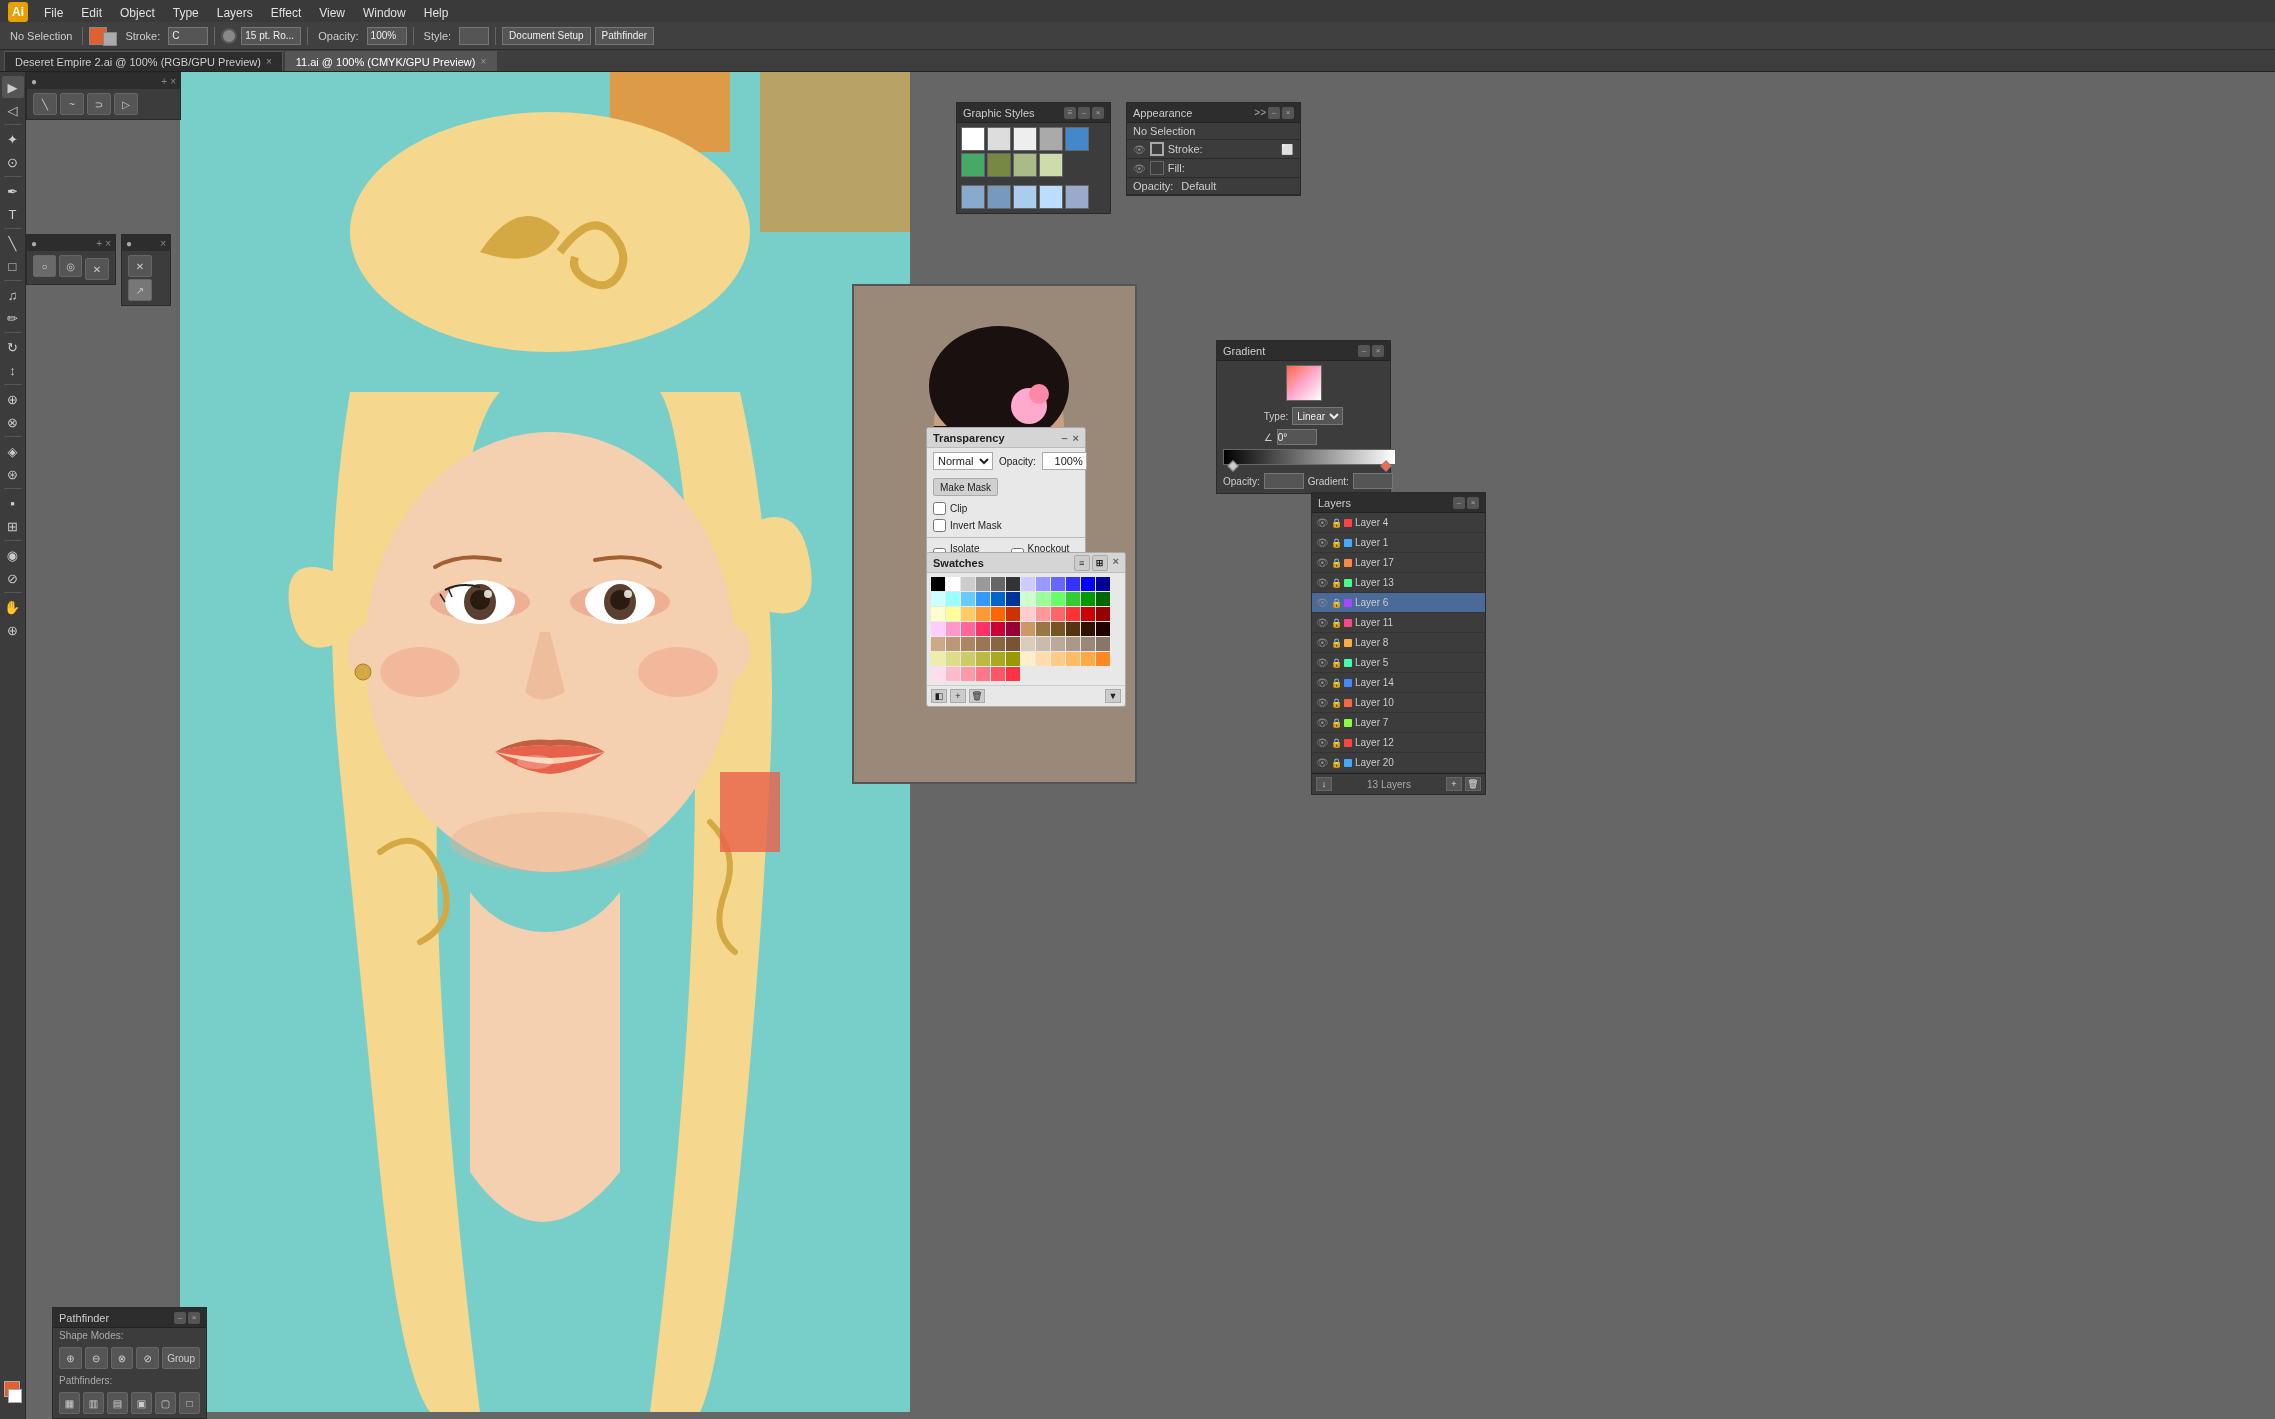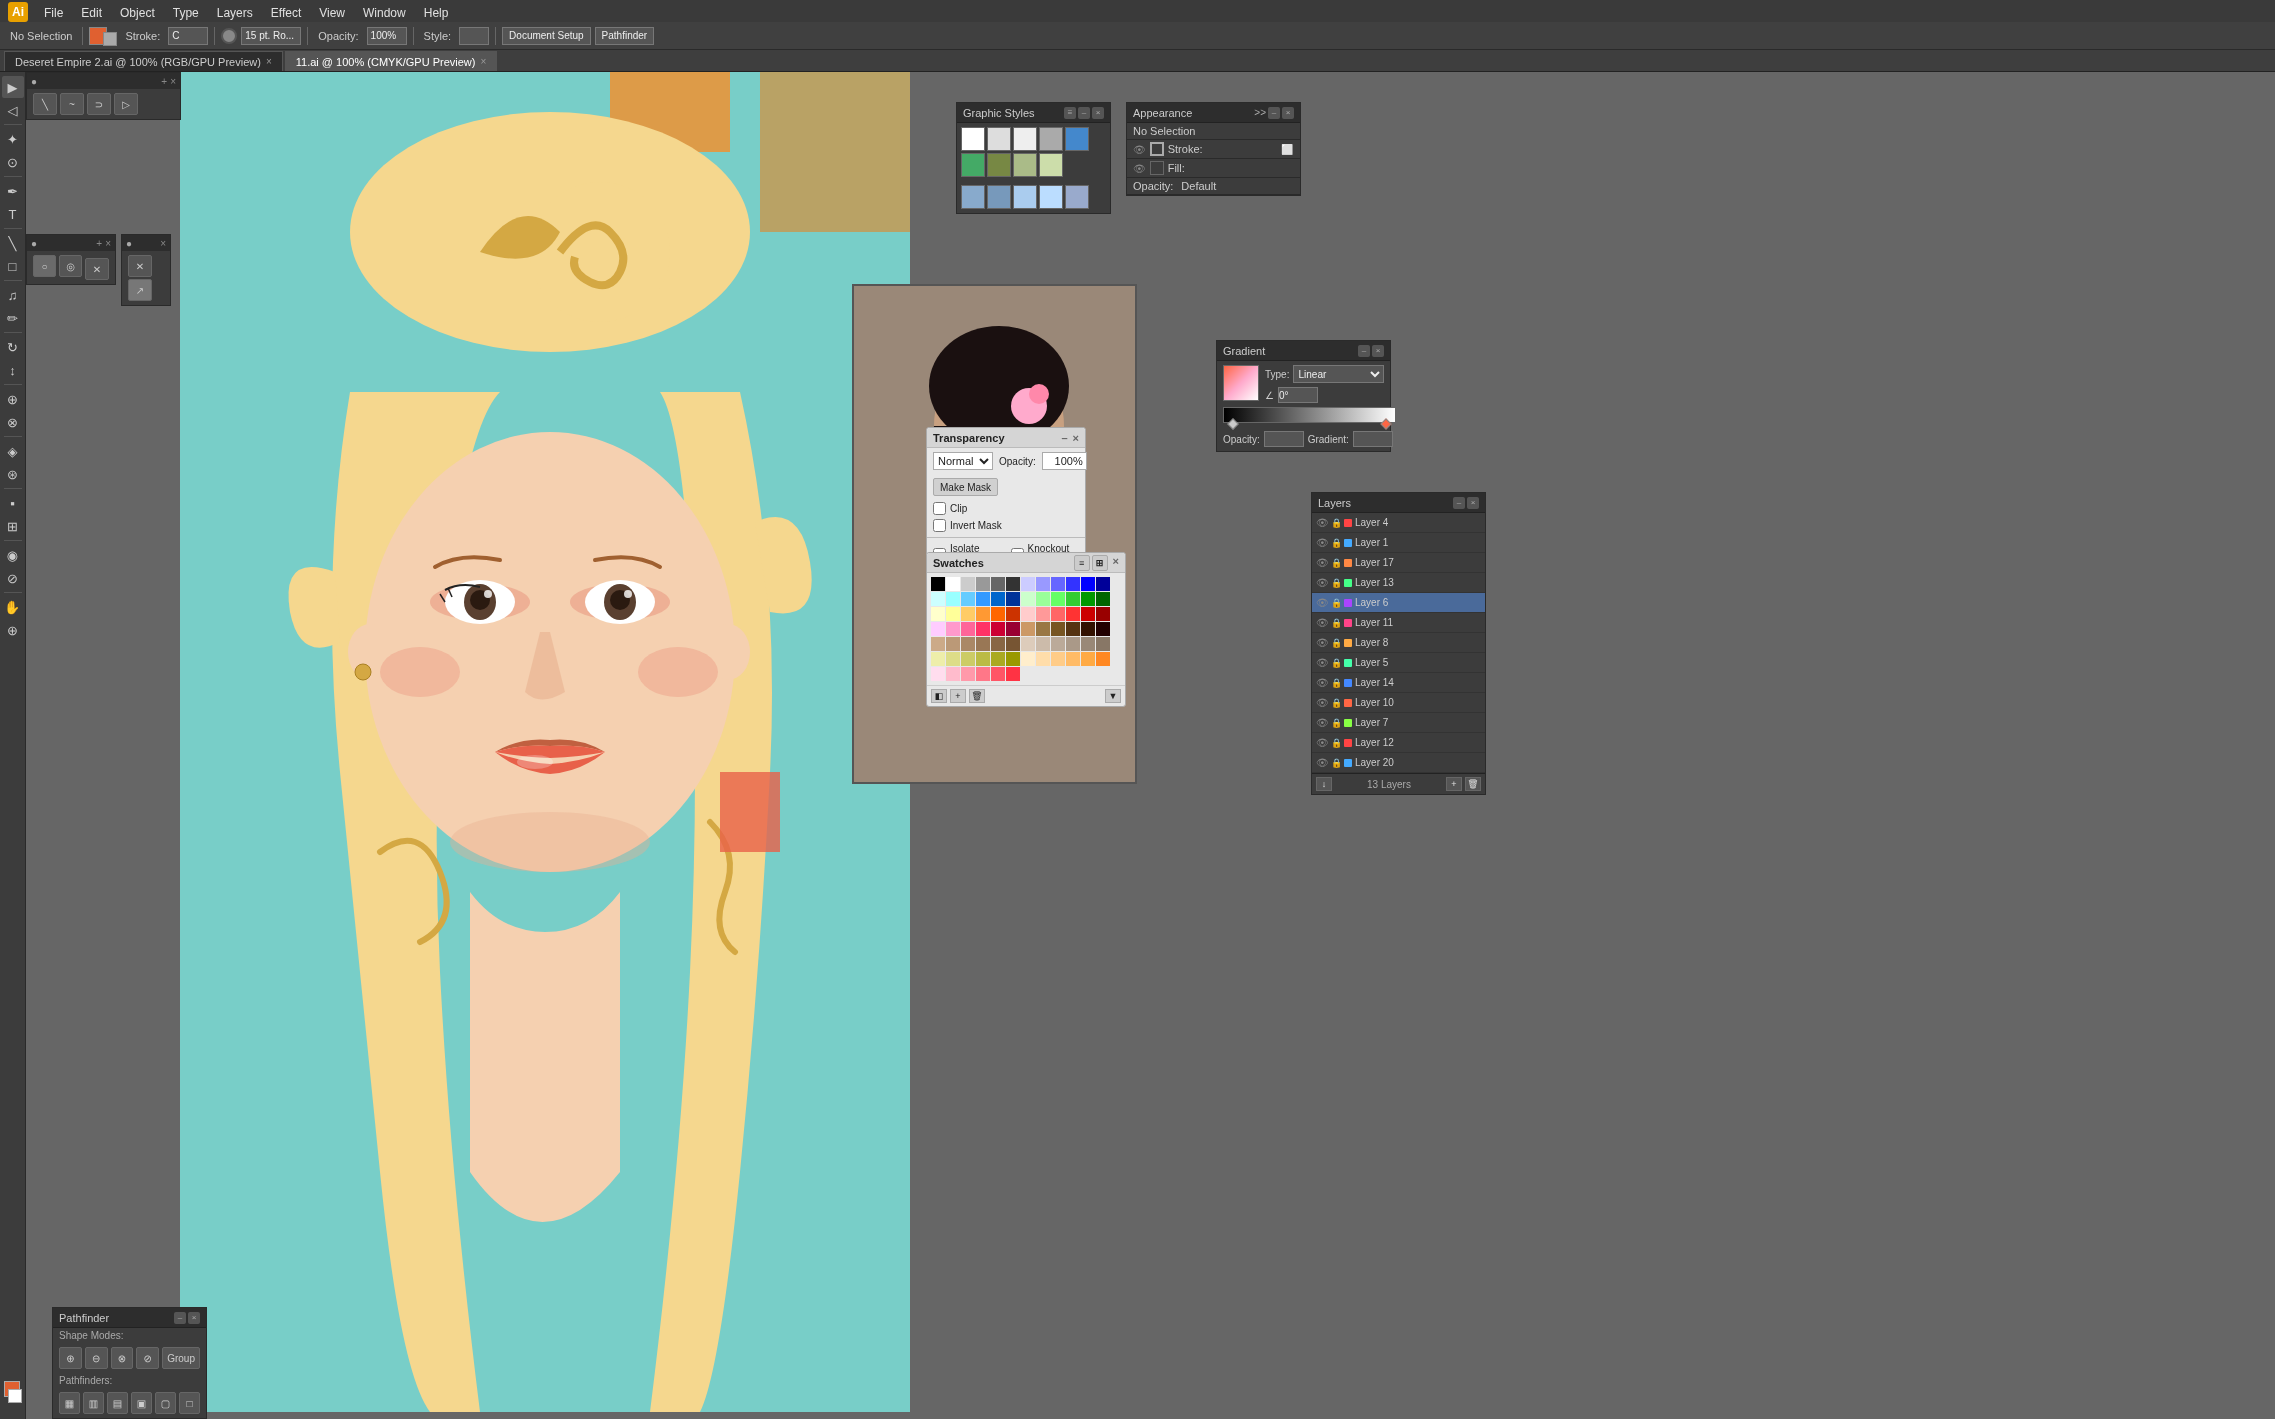--- a/index.html
+++ b/index.html
@@ -797,21 +797,21 @@
   </div>
 
   <div id="gradient-panel">
     <div class="panel-header">
       <span>Gradient</span>
       <div class="panel-header-btns">
         <div class="panel-icon-btn">–</div>
         <div class="panel-icon-btn">×</div>
       </div>
     </div>
-    <div style="display:flex;padding:4px 6px;gap:6px;">
+    <div style="display:flex;align-items:center;padding:4px 6px;gap:6px;flex-direction:column;">
 
       <div style="width:36px;height:36px;background:linear-gradient(to bottom right, #ff6644, #ffaacc, #ffffff);border:1px solid #666;"></div>
       <div style="display:flex;flex-direction:column;gap:4px;flex:1;">
         <div style="display:flex;align-items:center;gap:4px;">
           <span style="font-size:10px;color:#ccc;">Type:</span>
           <select class="gradient-select">
             <option>Linear</option>
             <option>Radial</option>
           </select>
         </div>

